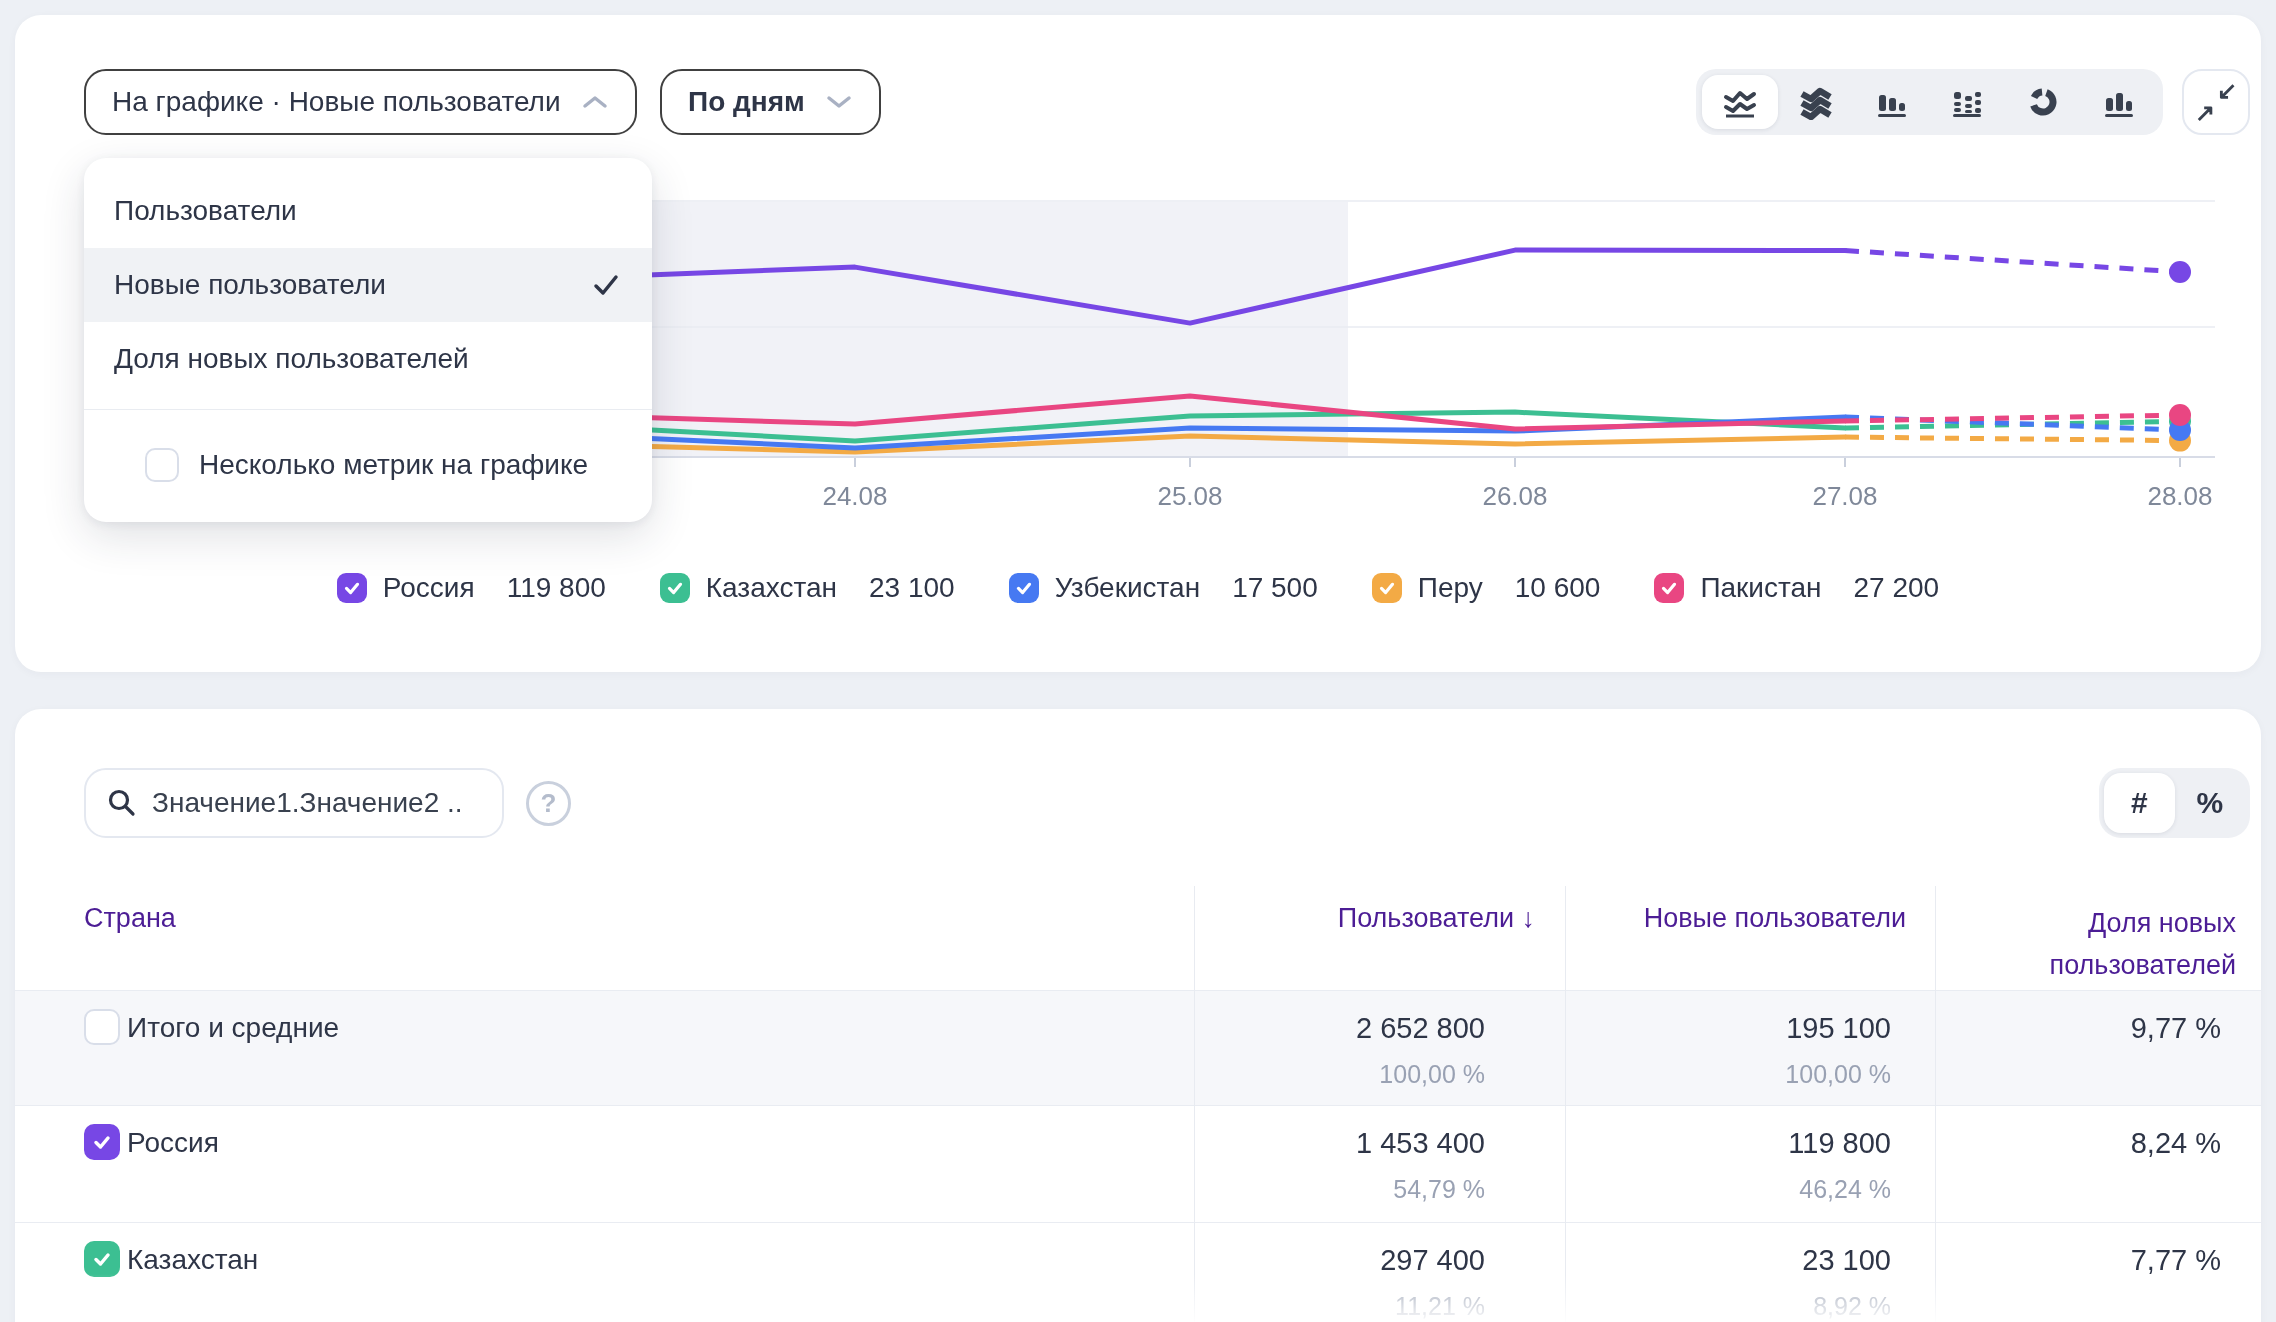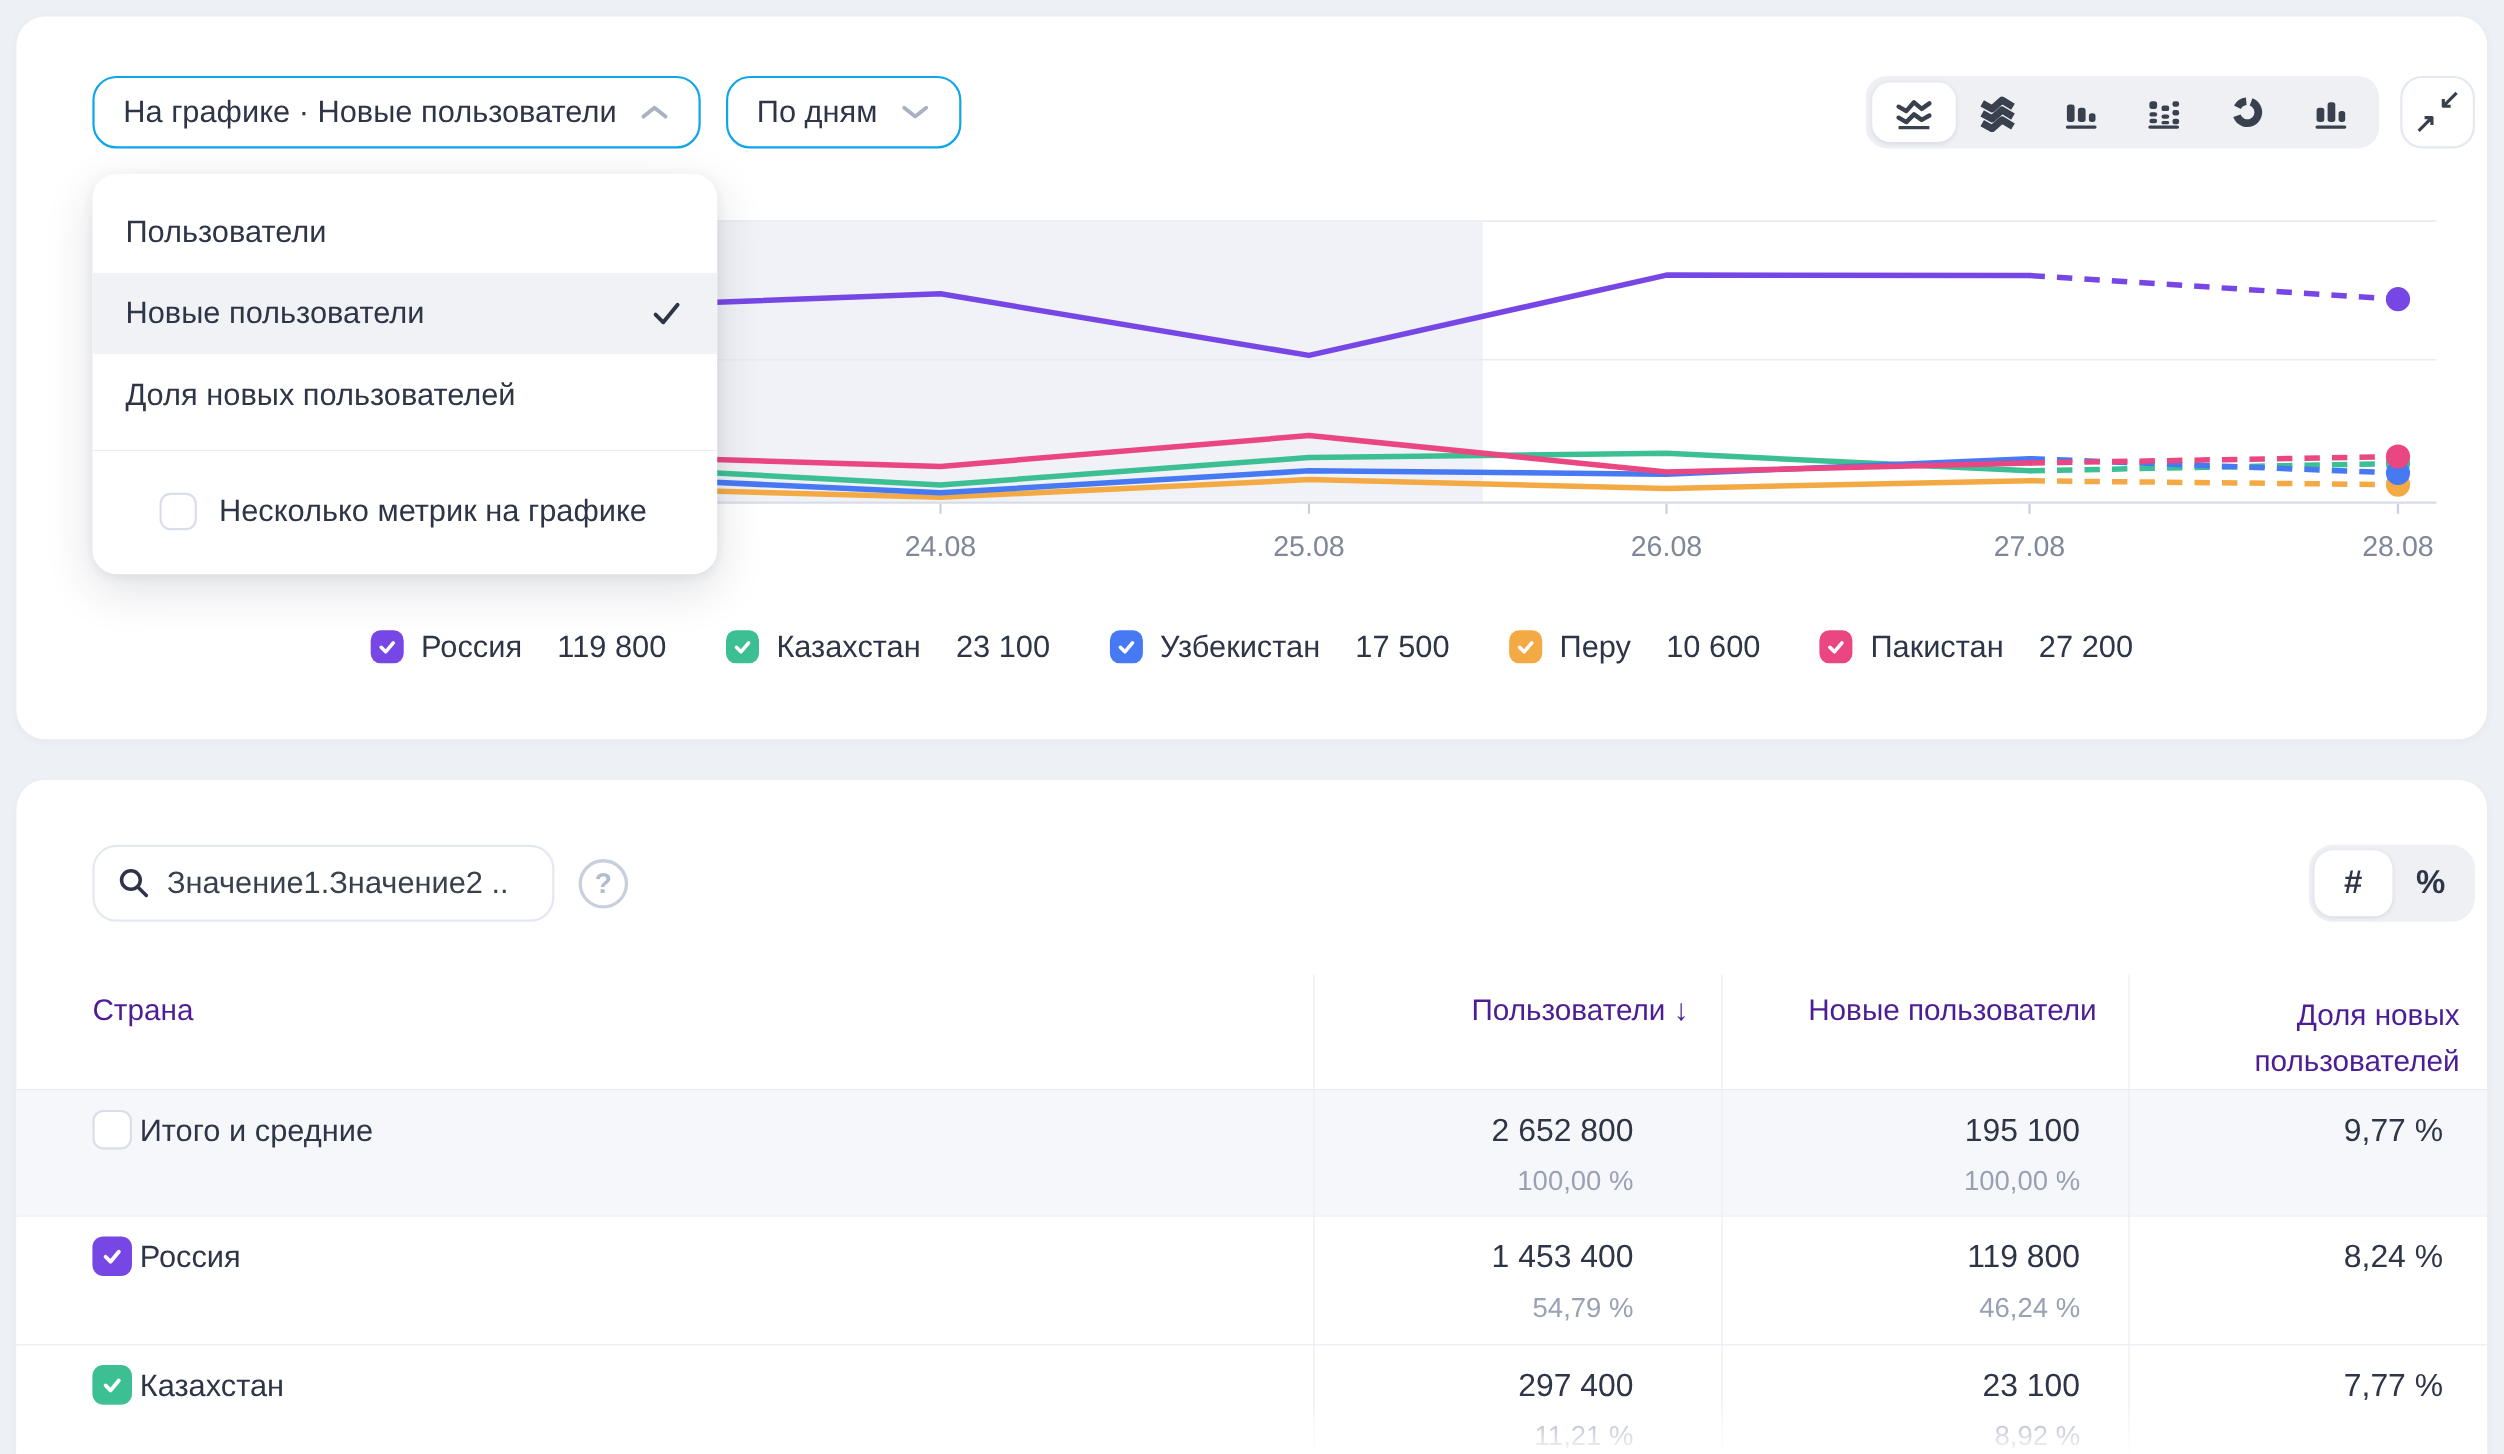--- a/index.html
+++ b/index.html
@@ -7,21 +7,21 @@
   .screen {
     position:relative; width:2276px; height:1322px; overflow:hidden;
     background:#edf0f5; font-family:"Liberation Sans", sans-serif; color:#2e3547;
   }
   .card { position:absolute; background:#fff; border-radius:26px; box-shadow:0 2px 8px rgba(40,50,80,.04); }
   #chart-card { left:15px; top:15px; width:2246px; height:657px; }
   #table-card { left:15px; top:709px; width:2246px; height:640px; }
 
   .btn {
     position:absolute; display:flex; align-items:center; gap:20px;
-    height:66px; padding:0 26px; background:#fff; border:2px solid #0ea5e9;
+    height:66px; padding:0 26px; background:#fff; border:2px solid #404040;
     border-radius:22px; font-size:28px; color:#2e3547; cursor:pointer; z-index:2;
   }
   .chev { display:block; }
 
   
   .toolbar {
     position:absolute; left:1696px; top:69px; width:467px; height:66px;
     background:#eef0f4; border-radius:20px; display:flex; padding:6px; z-index:2;
   }
   .tcell { flex:1; display:flex; align-items:center; justify-content:center; height:54px; border-radius:16px; cursor:pointer; }
@@ -139,21 +139,21 @@
       </g>
   </svg>
 
   <div class="btn" style="left:84px; top:69px;">
     <span>На графике · Новые пользователи</span>
     <svg class="chev" width="28" height="16" viewBox="0 0 28 16">
       <polyline points="4,12 14,4 24,12" fill="none" stroke="#a9b1c3" stroke-width="3.5" stroke-linecap="round" stroke-linejoin="round"></polyline>
     </svg>
   </div>
 
-  <div class="btn" style="left:660px; top:69px;">
+  <div class="btn" style="left:660px; top:69px;font-weight:bold;">
     <span>По дням</span>
     <svg class="chev" width="28" height="16" viewBox="0 0 28 16">
       <polyline points="4,4 14,12 24,4" fill="none" stroke="#a9b1c3" stroke-width="3.5" stroke-linecap="round" stroke-linejoin="round"></polyline>
     </svg>
   </div>
 
   <div class="toolbar">
     <div class="tcell selected">
       <svg width="36" height="36" viewBox="0 0 36 36" fill="none" stroke="#39414f">
         <polyline points="4,13 11,17 18,9 25,15 32,10" stroke-width="4" stroke-linecap="round" stroke-linejoin="round"></polyline>

